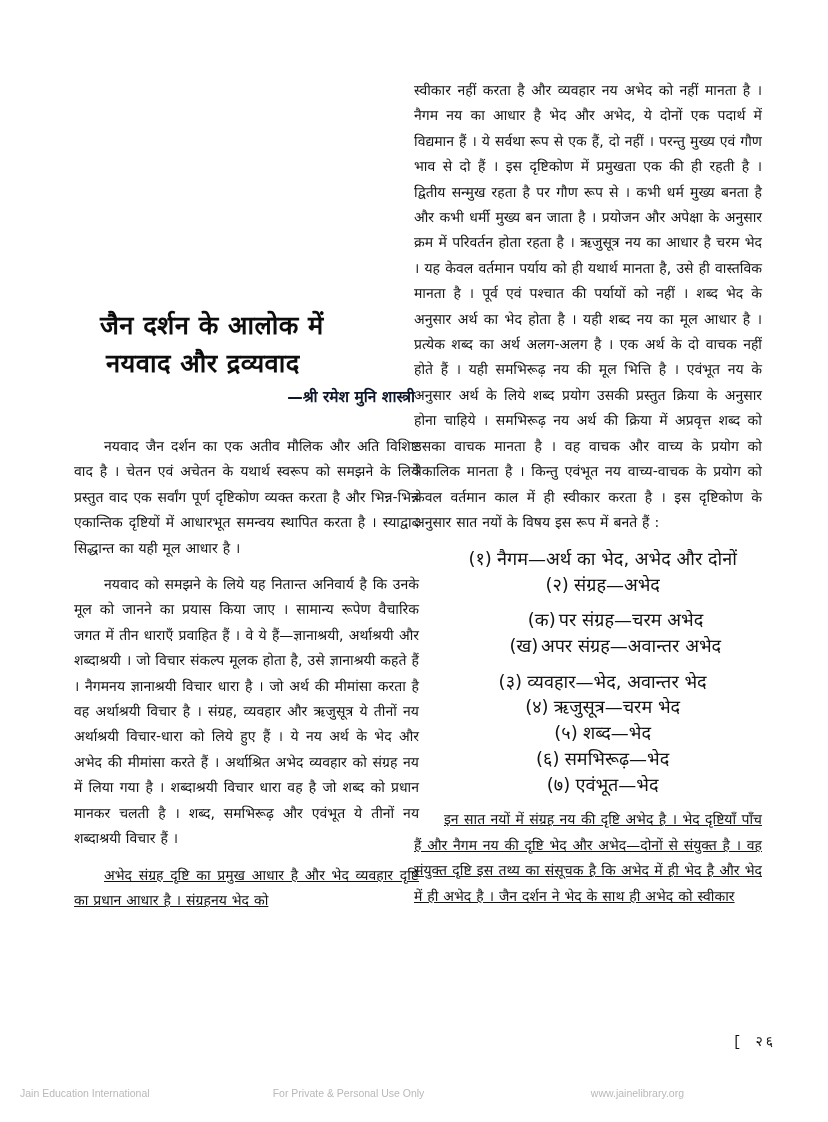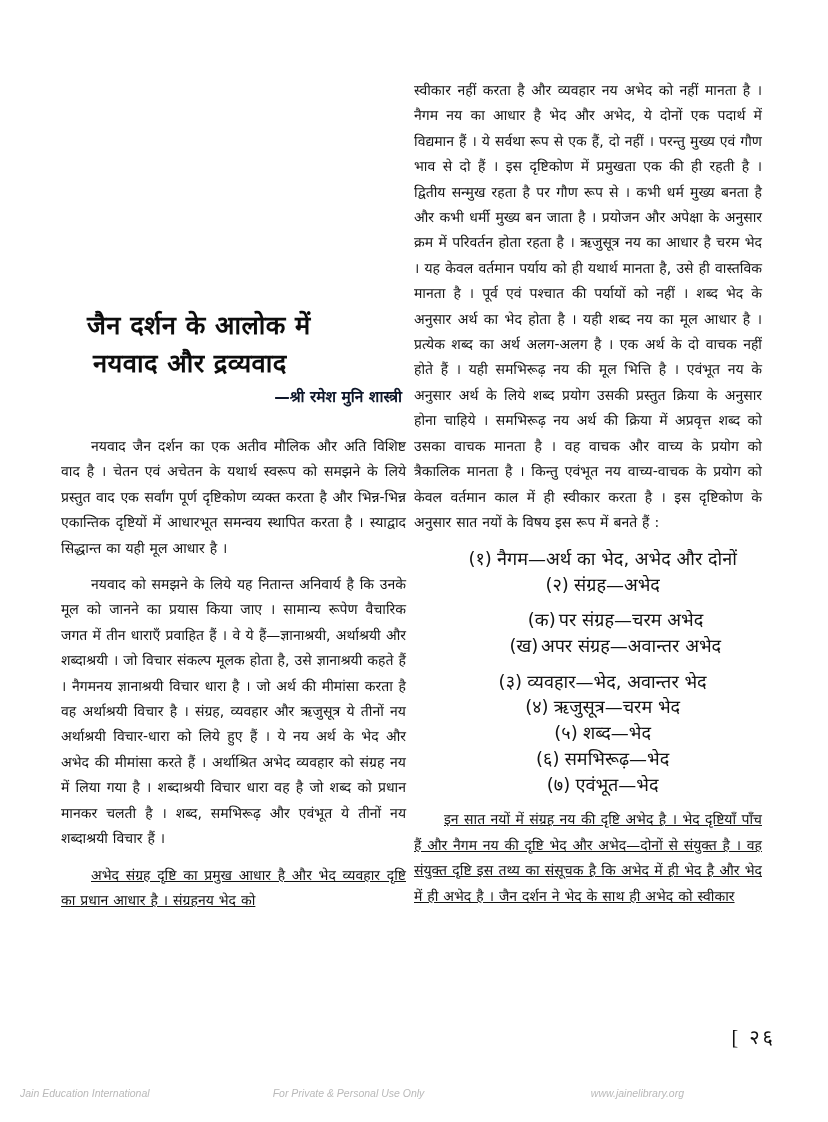--- a/index.html
+++ b/index.html
@@ -26,21 +26,21 @@
     position: absolute;
     top: 78px;
     left: 0;
     width: 828px;
     height: 960px;
   }
   .col {
     position: absolute;
     top: 0;
   }
-  .col-left  { left: 61px;  width: 345px; }
+  .col-left  { left: 74px;  width: 345px; }
   .col-right { left: 414px; width: 348px; }
 
   
   .headline-block {
     margin-top: 228px;
     margin-bottom: 22px;
   }
   .title-line {
     font-family: "DejaVu Sans", sans-serif;
     font-weight: 700;
@@ -98,37 +98,36 @@
   }
   .sub-list .list-item {
     padding-left: 52px;
   }
 
   
   .folio {
     position: absolute;
     right: 52px;
     bottom: 72px;
-    font-family: Liberation Serif, serif;
-    font-size: 20px;
+    font-family: Liberation Mono, monospace;
+    font-size: 14px;
     color: #111;
     letter-spacing: 3px;
   }
 
   
   .footer {
     position: absolute;
     left: 0;
     bottom: 16px;
     width: 704px;
     height: 22px;
     font-family: "Liberation Sans", sans-serif;
     font-size: 10.5px;
     color: #b9b9b9;
-    font-style: italic;
   }
   .footer .f-left   { position: absolute; left: 20px;  top: 3px; }
   .footer .f-center { position: absolute; left: 0; right: 7px; top: 3px; text-align: center; }
   .footer .f-right  { position: absolute; right: 20px; top: 3px; }
 </style>
 </head>
 <body>
 
 <div id="page">
 

